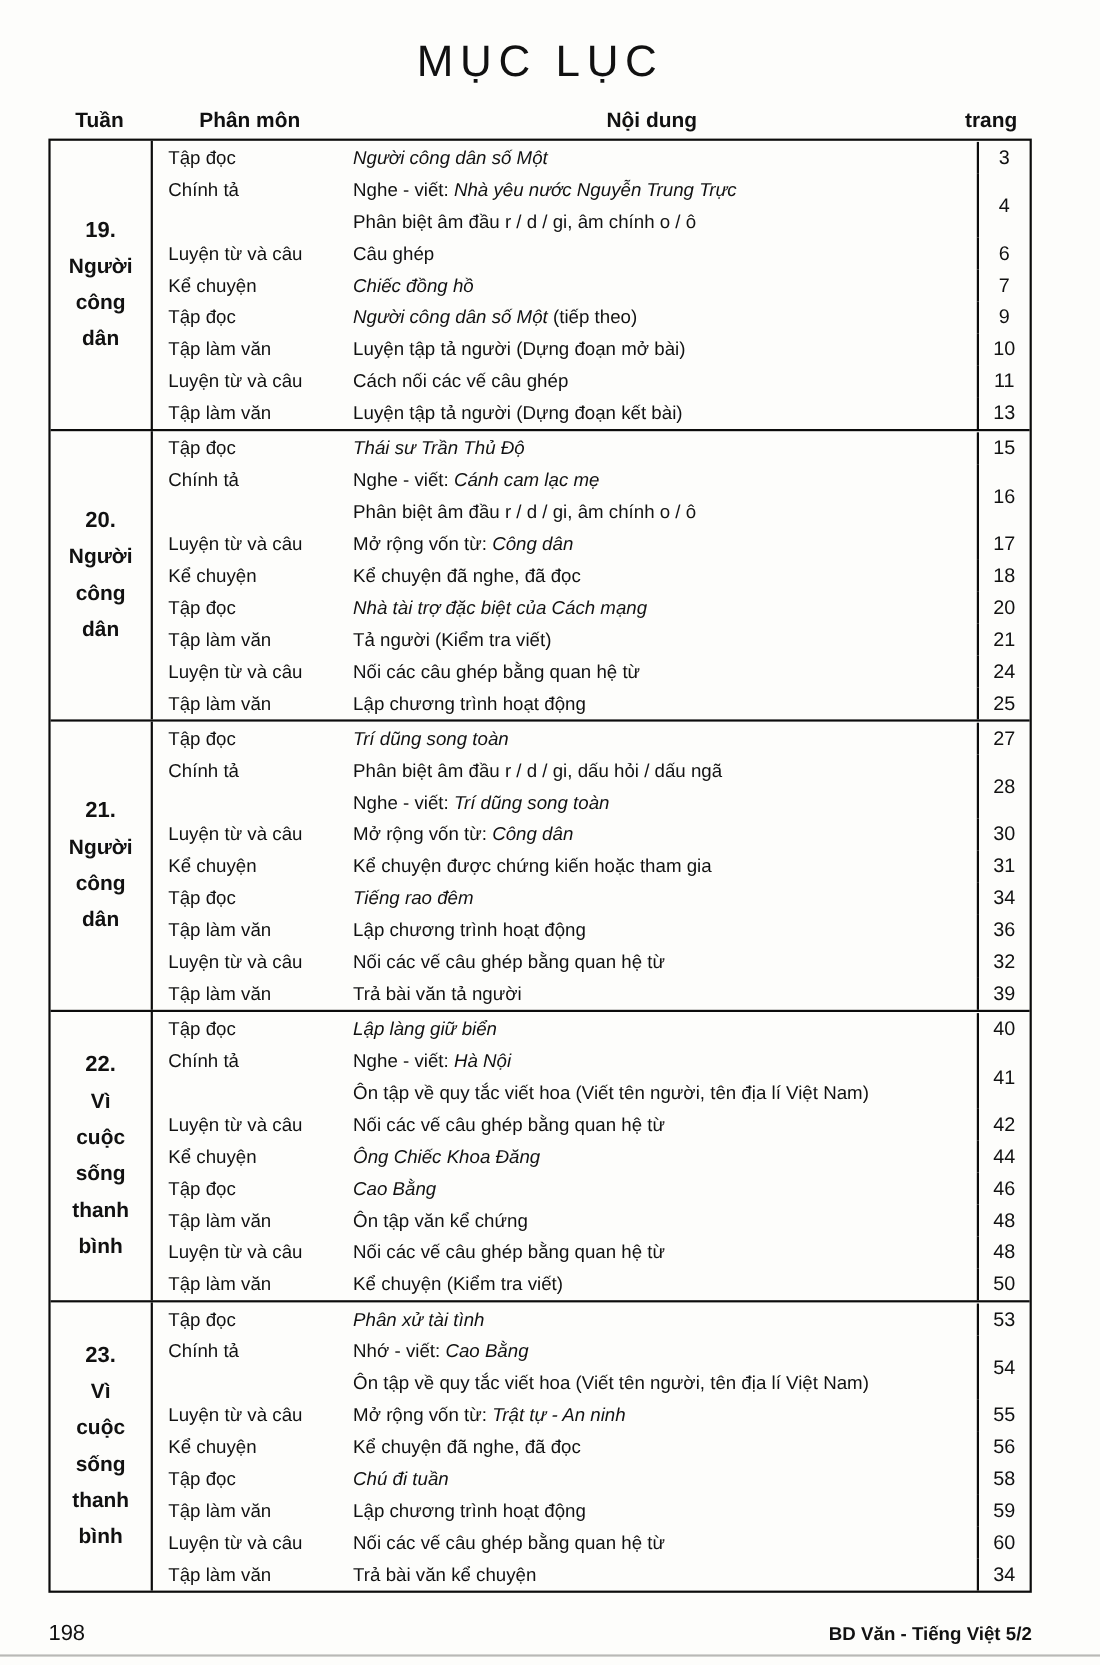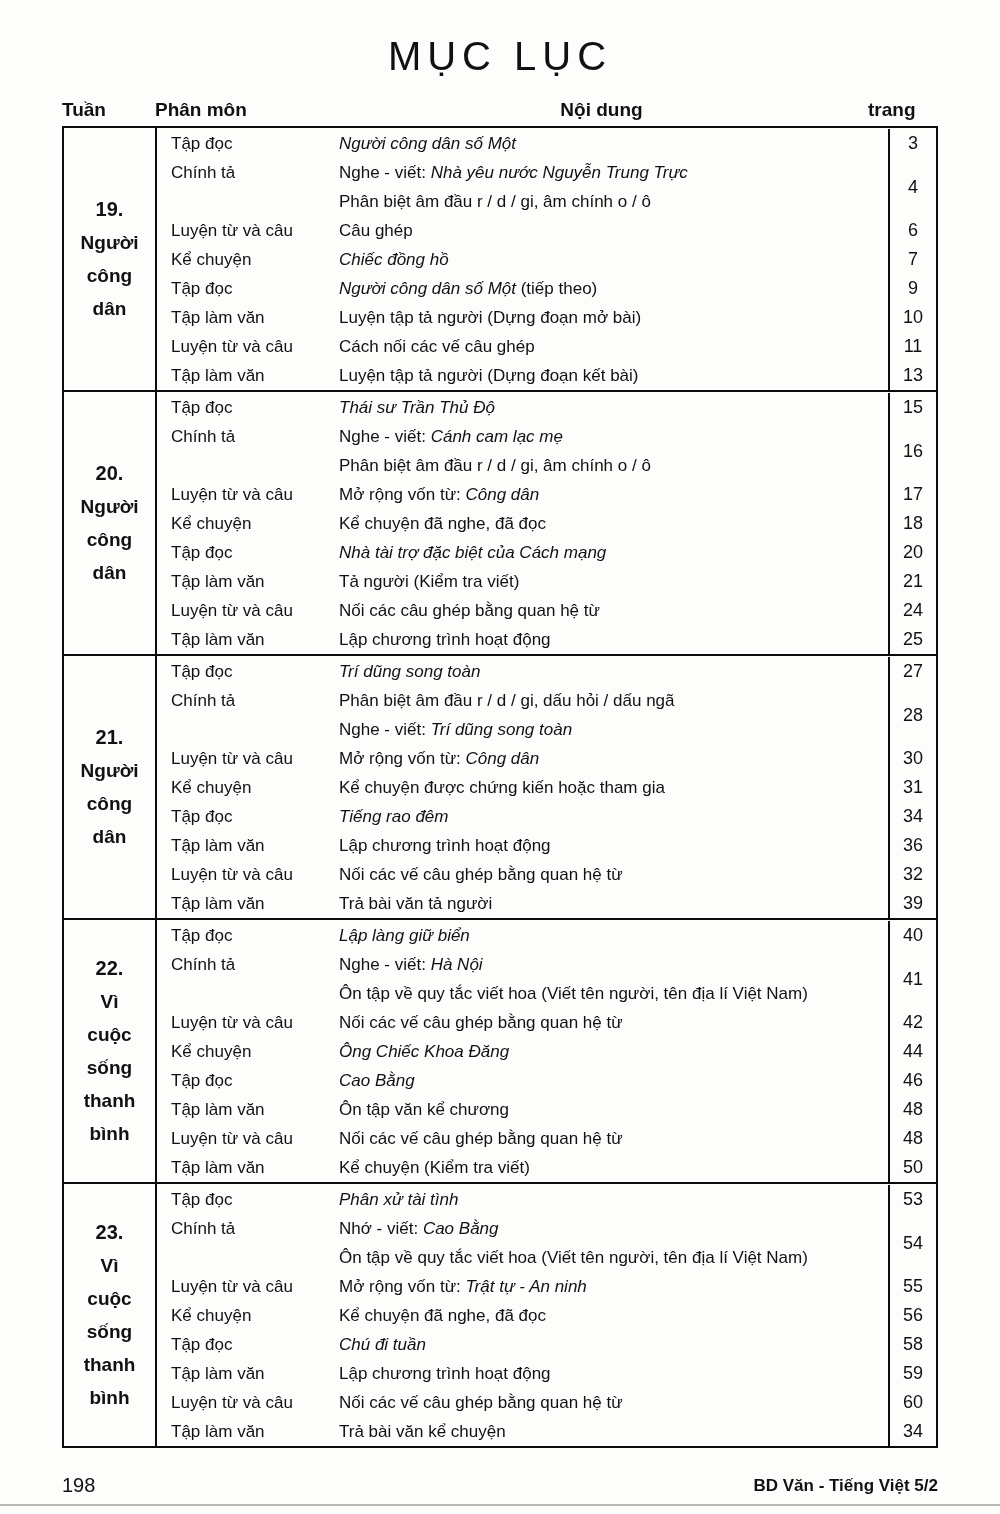--- a/index.html
+++ b/index.html
@@ -3,41 +3,41 @@
 <meta charset="utf-8">
 <style>
   * { margin:0; padding:0; box-sizing:border-box; }
   html,body { background:#e9e9e7; }
   body { font-family:"Liberation Sans", sans-serif; color:#111; }
   .sheet {
     position:relative;
     width:1000px; height:1514px;
     margin:0 auto;
     background:#fdfdfb;
-    padding:34px 62px 0 62px;
+    padding:34px 62px 0 44px;
     overflow:hidden;
   }
   .title {
     text-align:center;
     font-size:40px;
     font-weight:400;
     letter-spacing:6px;
     margin-bottom:20px;
   }
   .head-row {
     display:flex;
     align-items:flex-end;
     font-weight:bold;
     font-size:19px;
     margin-bottom:5px;
   }
-  .head-week    { width:93px;  text-align:left; }
-  .head-subject { width:180px; }
+  .head-week    { width:93px;  text-align:center; }
+  .head-subject { width:180px; text-align:center; }
   .head-content { flex:1;      text-align:center; }
-  .head-page    { width:70px;  text-align:left; padding-right:4px; }
+  .head-page    { width:70px;  text-align:center; padding-right:4px; }
 
   .toc { border:2px solid #0c0c0c; background:#fdfdfb; }
   .week { display:flex; border-bottom:2px solid #0c0c0c; }
   .week:last-child { border-bottom:none; }
   .week-cell {
     width:93px;
     border-right:2px solid #0c0c0c;
     display:flex; flex-direction:column;
     justify-content:center; align-items:center;
     font-weight:bold;
@@ -365,21 +365,21 @@
     <div class="subject">Tập đọc</div>
     <div class="content">
               <div class="content-line"><span class="it">Cao Bằng</span></div>
             </div>
     <div class="page">46</div>
   </div>
 
   <div class="row">
     <div class="subject">Tập làm văn</div>
     <div class="content">
-              <div class="content-line"><span>Ôn tập văn kể chương</span></div>
+              <div class="content-line"><span>Ôn tập văn kể chứng</span></div>
             </div>
     <div class="page">48</div>
   </div>
 
   <div class="row">
     <div class="subject">Luyện từ và câu</div>
     <div class="content">
               <div class="content-line"><span>Nối các vế câu ghép bằng quan hệ từ</span></div>
             </div>
     <div class="page">48</div>

